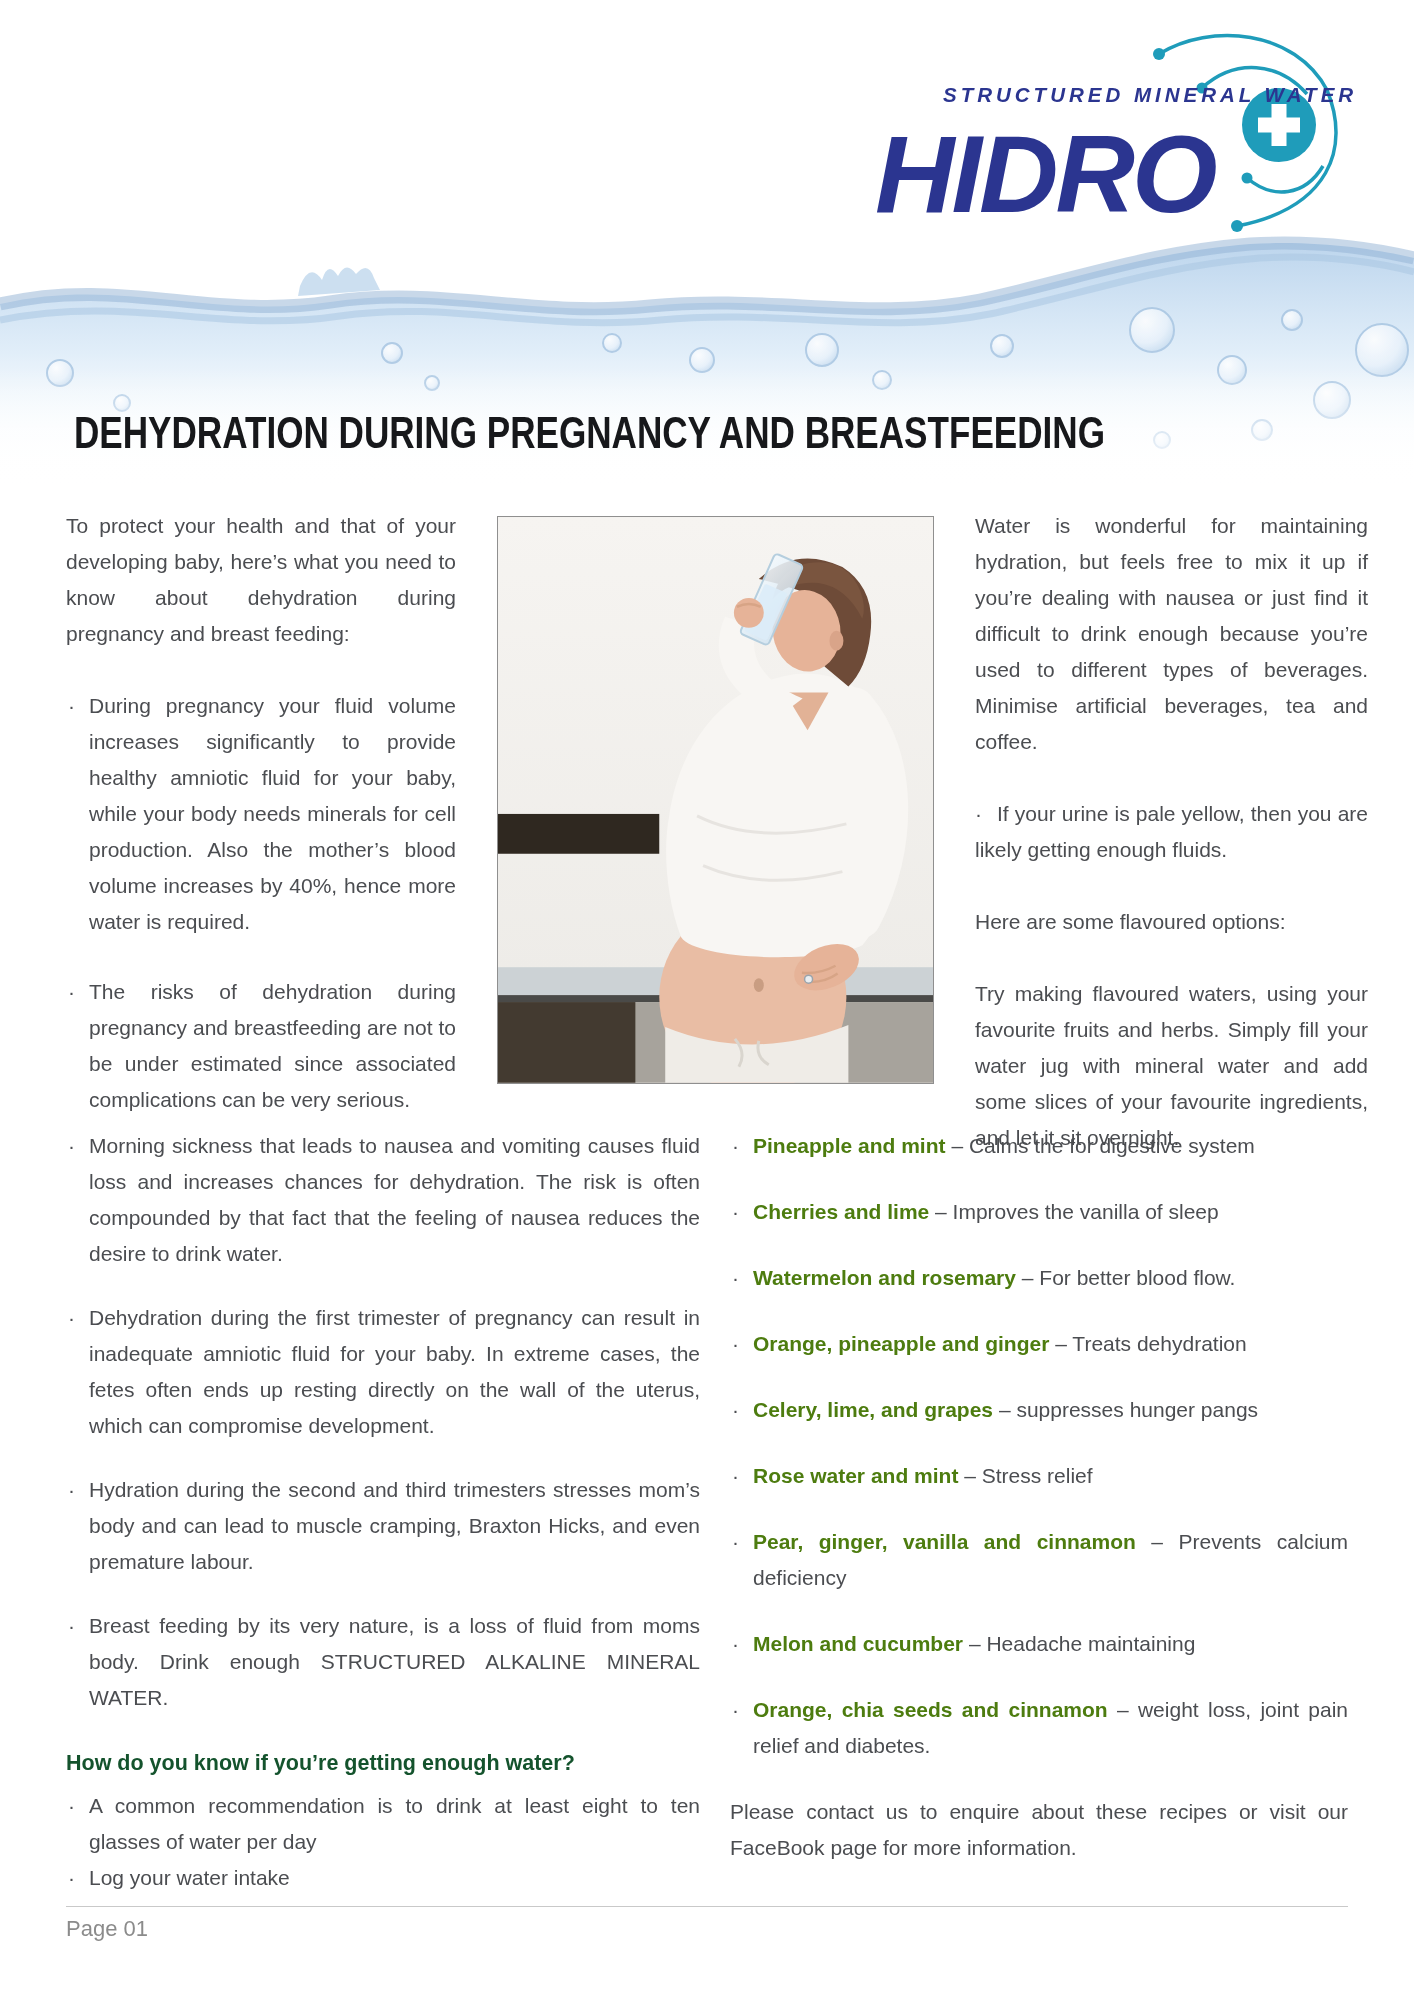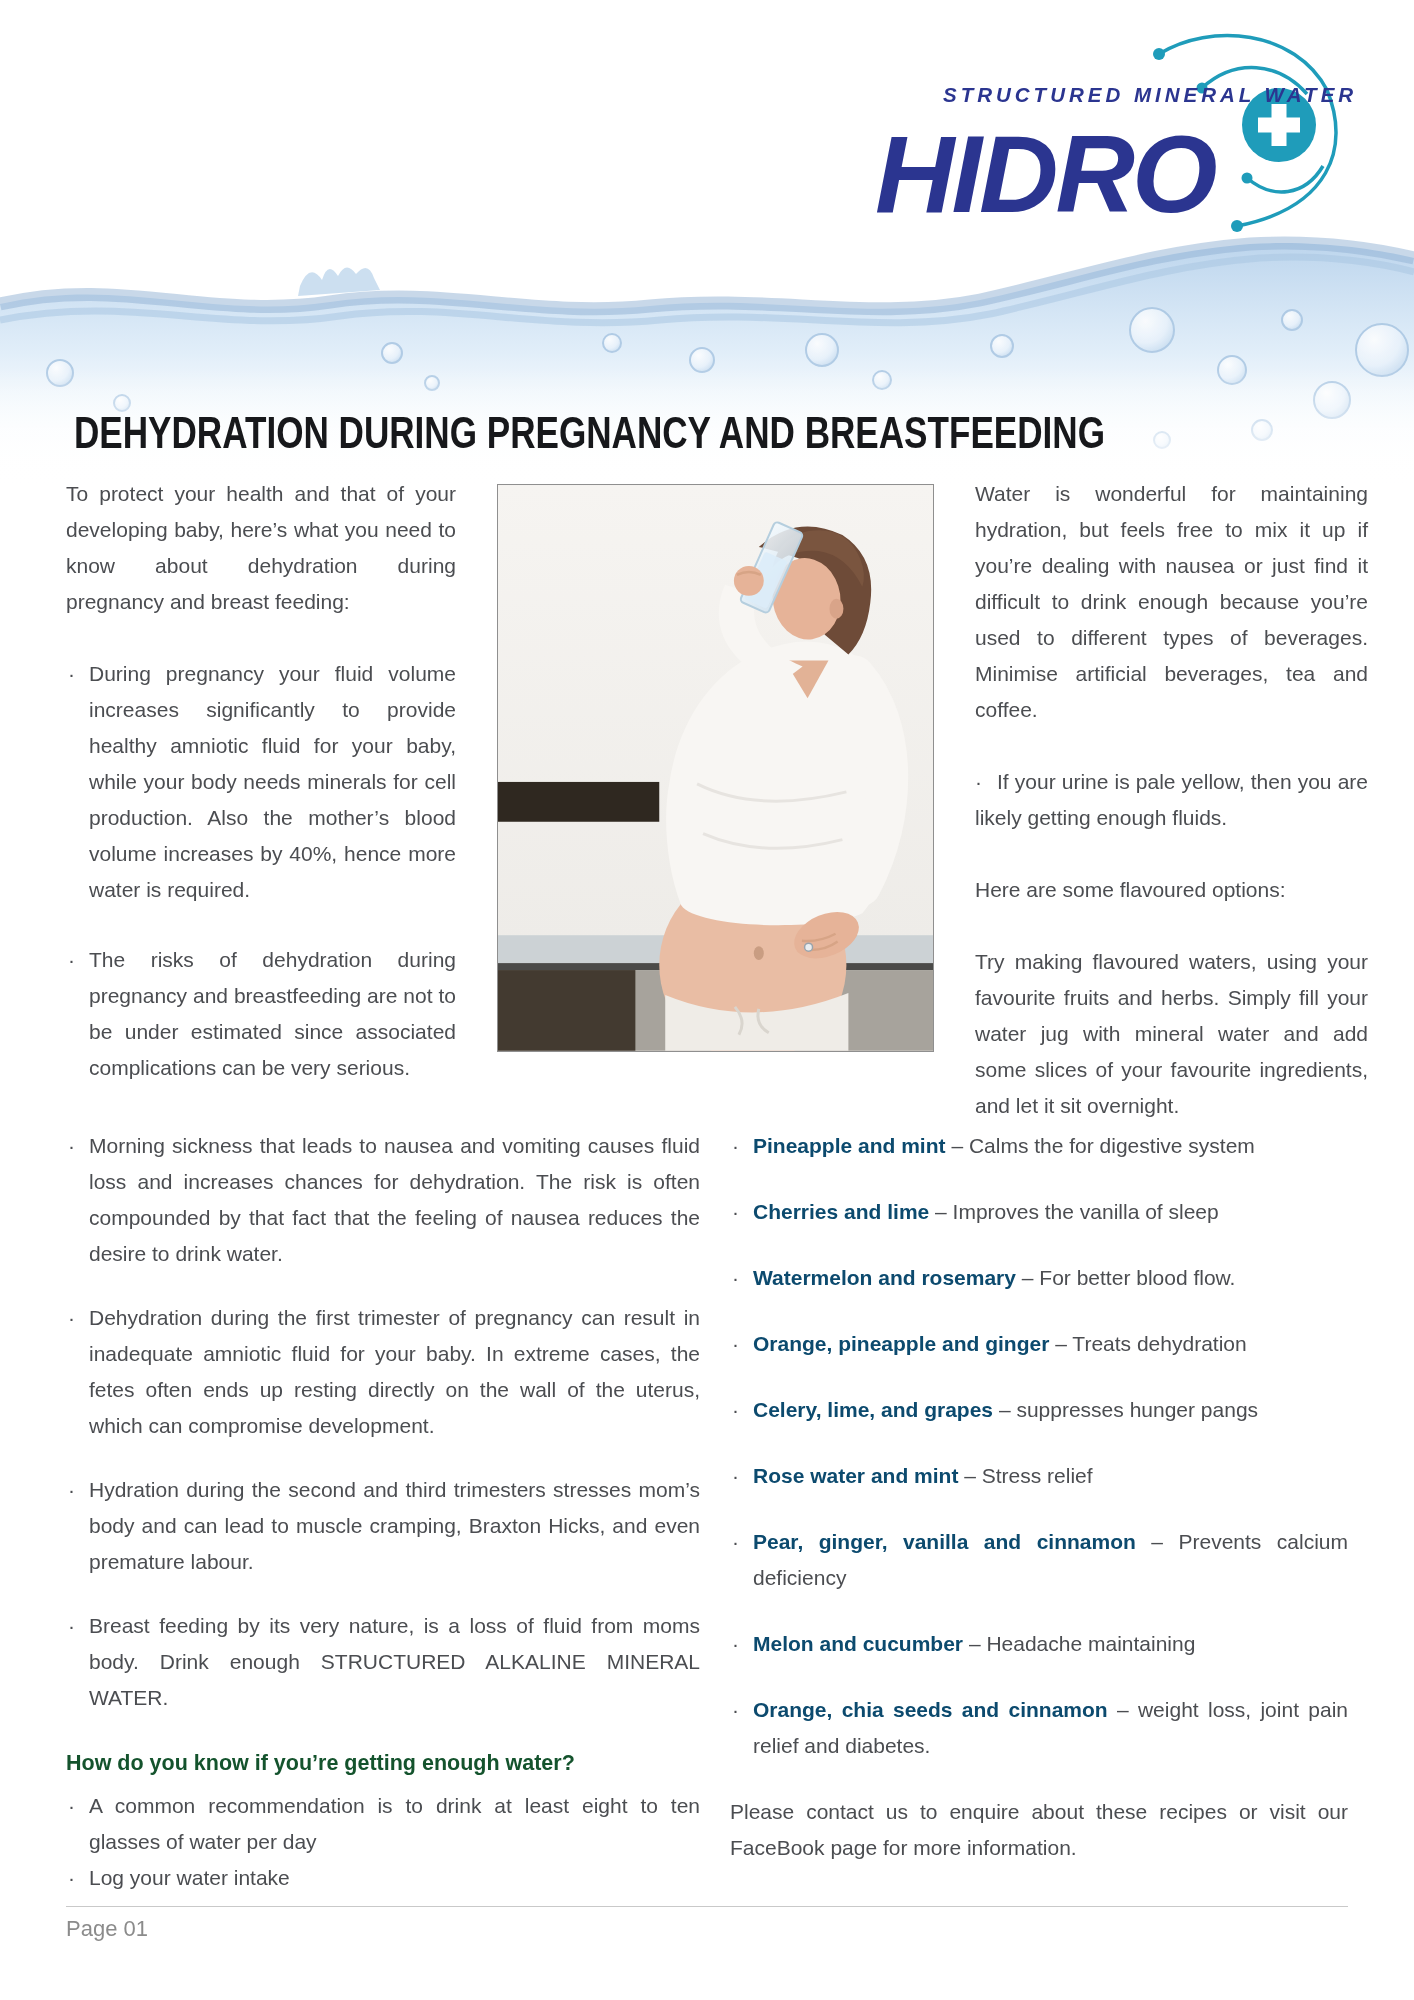--- a/index.html
+++ b/index.html
@@ -16,32 +16,32 @@
   .title-wrap{position:absolute;top:399px;left:66px;width:1282px;}
   .title-wrap h1{margin:8px;font-size:45px;font-weight:bold;color:#17181b;white-space:nowrap;}
   .title-wrap h1 span{display:inline-block;transform:scaleX(.78);transform-origin:left center;letter-spacing:0px;}
   
   .body-txt{font-size:21px;line-height:36px;text-align:justify;color:#4b4d51;}
   .para{margin:0 0 36px 0;}
   .bullet{position:relative;padding-left:23px;margin:0 0 34px 0;}
   .bullet .dot{position:absolute;left:2px;top:0;color:#4b4d51;}
   .dot-inline{margin-right:15px;}
   
-  .upper{position:absolute;top:476px;left:66px;width:1282px;display:grid;grid-template-columns:390px 437px 393px;column-gap:41px;}
+  .upper{position:absolute;top:508px;left:66px;width:1282px;display:grid;grid-template-columns:390px 437px 393px;column-gap:41px;}
   .photo{width:437px;height:568px;margin-top:8px;border:1px solid #8f8f8f;box-sizing:border-box;background:#f1efec;}
   .photo svg{display:block;width:100%;height:100%;}
   
   .lower{position:absolute;top:1128px;left:66px;width:1282px;display:grid;grid-template-columns:634px 618px;column-gap:30px;}
   .lower .bullet{margin-bottom:28px;}
   .subhead{font-size:21.5px;font-weight:bold;color:#14532d;margin:30px 0 8px 0;line-height:34px;text-align:left;}
   .sub-bullet{position:relative;padding-left:23px;margin:0;}
   .sub-bullet .dot{position:absolute;left:2px;top:0;}
   .opt{position:relative;padding-left:23px;margin:0 0 30px 0;}
   .opt .dot{position:absolute;left:2px;top:0;}
-  .opt-name{font-weight:bold;color:#0c4a6e;}
+  .opt-name{font-weight:bold;color:#4d7c0f;}
   .closing{margin-top:4px;}
   
   .rule{position:absolute;top:1906px;left:66px;width:1282px;border-top:1px solid #c9c9c9;}
   .pagenum{position:absolute;top:1916px;left:66px;width:1282px;text-align:left;font-size:22px;color:#8b8b8b;}
 </style>
 </head>
 <body>
 
 <div class="page">
 

